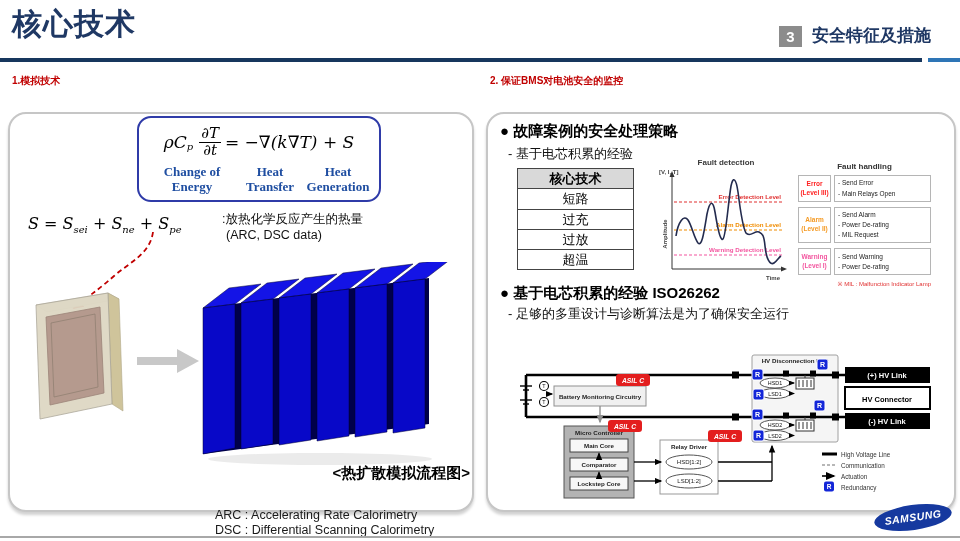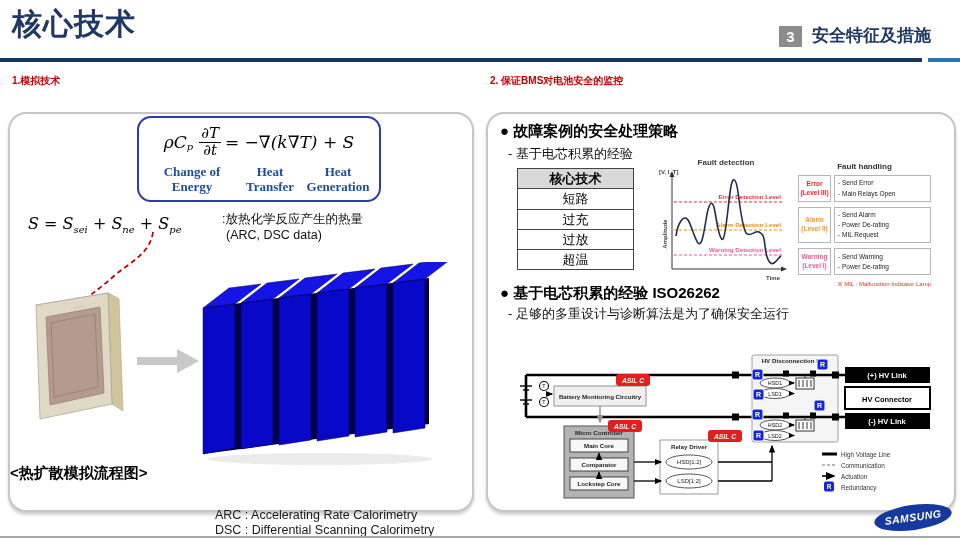--- a/index.html
+++ b/index.html
@@ -27,21 +27,21 @@
   .eq-sub{font-size:10px;transform:translateY(4px);margin-right:2px;}
   .frac{display:inline-flex;flex-direction:column;text-align:center;vertical-align:middle;
         margin:0 4px;font-size:15px;line-height:1.05;}
   .frac .num{border-bottom:1.4px solid #000;padding:0 2px;}
   .eq-lab{position:absolute;top:47px;font-size:13px;font-weight:bold;color:#1f4ea1;
           line-height:1.15;text-align:center;font-family:Liberation Serif, serif;}
 
   .s-eq{font-family:"DejaVu Serif",serif;font-style:italic;font-size:16px;color:#000000;}
   .s-eq .sub{font-size:10px;transform:translateY(4px);display:inline-block;}
   .s-note{font-size:12.5px;color:#111;line-height:1.3;}
-  .sim-caption{font-size:15px;font-weight:bold;color:#000;text-align:left;}
+  .sim-caption{font-size:15px;font-weight:bold;color:#000;text-align:right;}
 
   
   .bullet{font-size:15px;font-weight:bold;color:#000;}
   .subline{font-size:13px;color:#111;}
 
   
   .ftable{border:1.4px solid #444;background:#fff;}
   .ftr{height:19.3px;line-height:19.3px;text-align:center;font-size:13px;color:#000;
        border-top:1px solid #444;}
   .ftr:first-child{border-top:none;}

